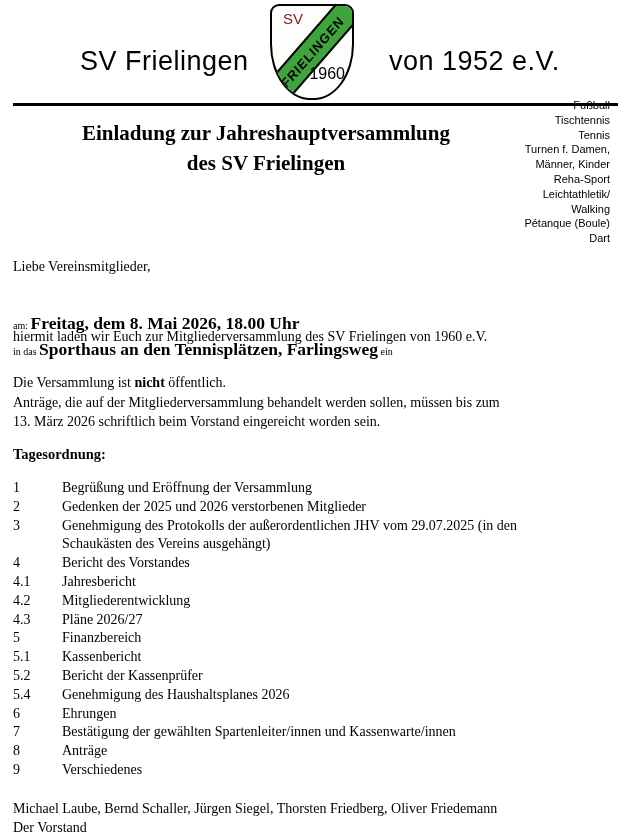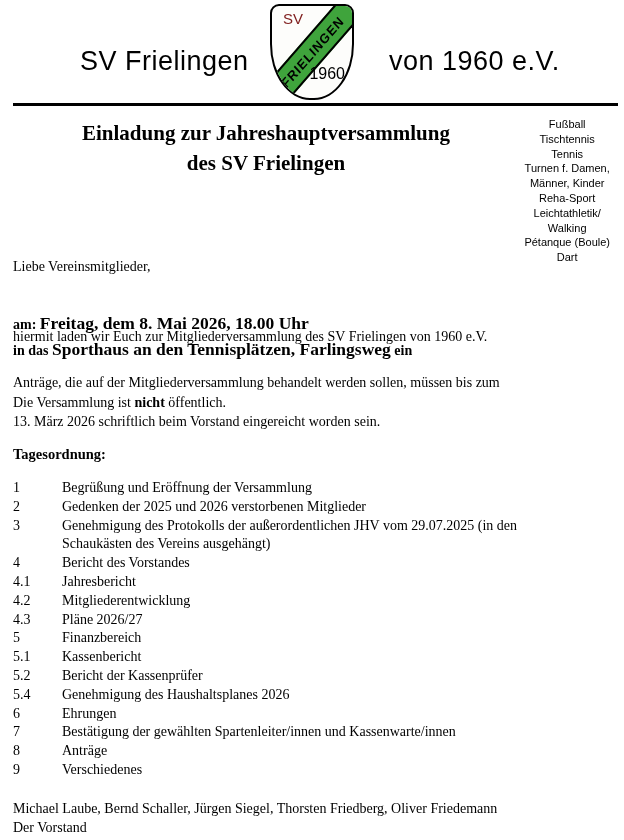--- a/index.html
+++ b/index.html
@@ -58,32 +58,32 @@
   .header-rule{
     position:absolute;left:13px;top:103px;
     width:605px;height:3px;background:#000;
   }
   
   .doc-title{
     position:absolute;left:20px;top:118px;width:492px;
     text-align:center;font-weight:bold;font-size:21px;line-height:30px;
   }
   .departments{
-    position:absolute;right:14px;top:117px;
-    text-align:center;
+    position:absolute;right:14px;top:98px;
+    text-align:right;
     font-family:"Liberation Sans", sans-serif;
     font-size:11px;line-height:14.8px;
   }
   
   .bodyline{position:absolute;left:13px;font-size:14px;}
   .salutation{top:259px;}
   .invite-line{top:297px;margin-top:32px;}
   .date-line{top:313px;}
   .location-line{top:339px;}
-  .smalltext{font-size:14px;font-weight:bold;}
+  .smalltext{font-size:10px;}
   .bigbold{font-weight:bold;font-size:17.5px;}
   .notpublic-block{position:absolute;left:13px;top:373px;font-size:14px;line-height:19.5px;width:600px;}
   .agenda-heading{position:absolute;left:13px;top:446px;font-weight:bold;font-size:14.5px;}
   .agenda{
     position:absolute;left:13px;top:479px;width:566px;
     font-size:14px;line-height:18.8px;
   }
   .agenda-row{display:grid;grid-template-columns:49px 1fr;}
   .footer-block{position:absolute;left:13px;top:799px;font-size:14px;line-height:19px;}
 </style>
@@ -95,21 +95,21 @@
   <div class="club-name-left">SV Frielingen</div>
 
   <div class="logo-shield">
     <div class="logo-band">
       <span class="logo-band-text">FRIELINGEN</span>
     </div>
     <span class="logo-sv">SV</span>
     <span class="logo-year">1960</span>
   </div>
 
-  <div class="club-name-right">von 1960 e.V.</div>
+  <div class="club-name-right">von 1952 e.V.</div>
 
   <div class="header-rule"></div>
 
   <div class="doc-title">
     <div>Einladung zur Jahreshauptversammlung</div>
     <div>des SV Frielingen</div>
   </div>
 
   <div class="departments">
     <div>Fußball</div>
@@ -126,22 +126,22 @@
 
   <div class="bodyline salutation">Liebe Vereinsmitglieder,</div>
 
   <div class="bodyline invite-line">hiermit laden wir Euch zur Mitgliederversammlung des SV Frielingen von 1960 e.V.</div>
 
   <div class="bodyline date-line"><span class="smalltext">am: </span><span class="bigbold">Freitag, dem 8. Mai 2026, 18.00 Uhr</span></div>
 
   <div class="bodyline location-line"><span class="smalltext">in das </span><span class="bigbold">Sporthaus an den Tennisplätzen, Farlingsweg</span><span class="smalltext"> ein</span></div>
 
   <div class="notpublic-block">
+    <div><span>Die Versammlung ist </span><b>nicht</b><span> öffentlich.</span></div>
     <div>Anträge, die auf der Mitgliederversammlung behandelt werden sollen, müssen bis zum</div>
-    <div><span>Die Versammlung ist </span><b>nicht</b><span> öffentlich.</span></div>
     <div>13. März 2026 schriftlich beim Vorstand eingereicht worden sein.</div>
   </div>
 
   <div class="agenda-heading">Tagesordnung:</div>
 
   <div class="agenda">
     <div class="agenda-row">
         <span>1</span>
         <span>Begrüßung und Eröffnung der Versammlung</span>
       </div>

